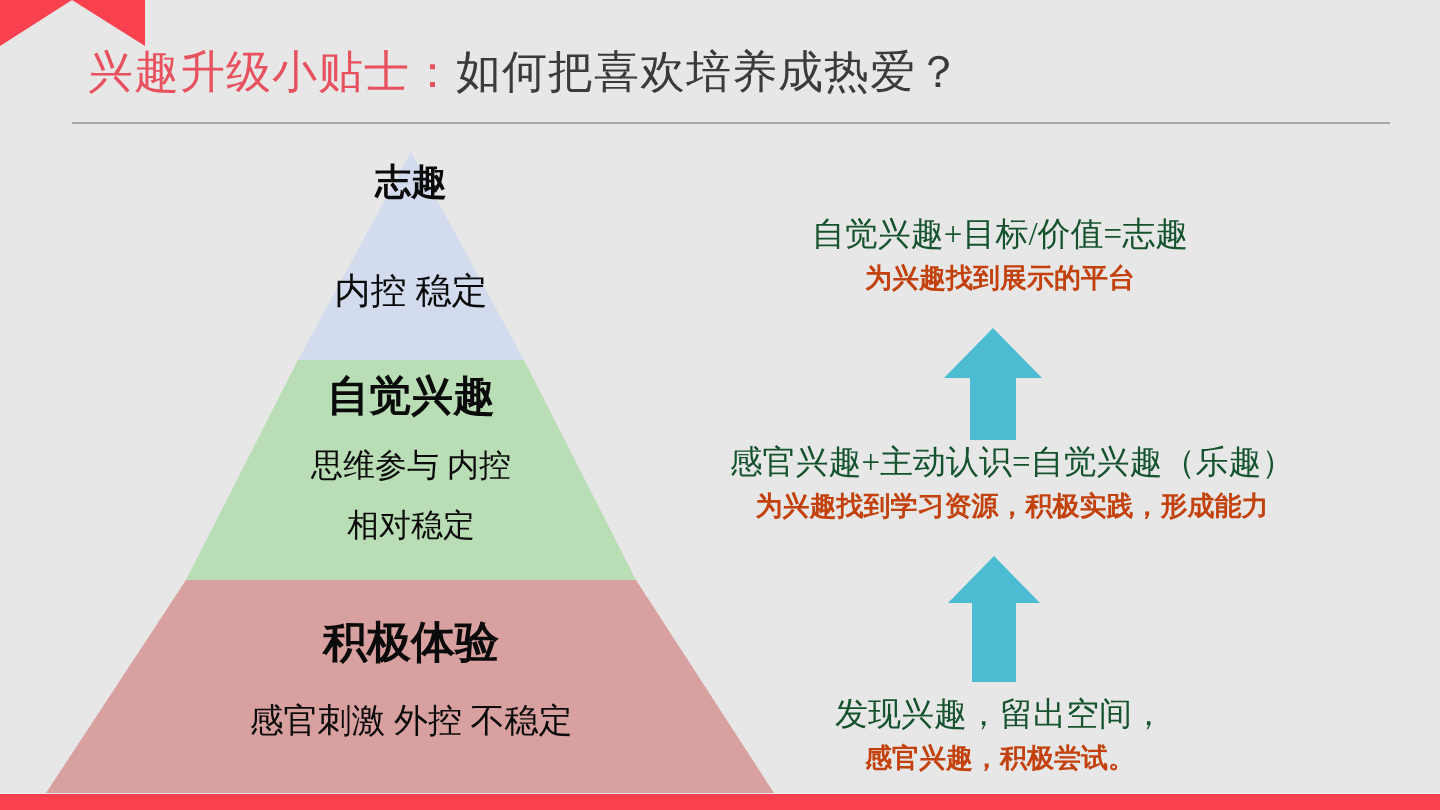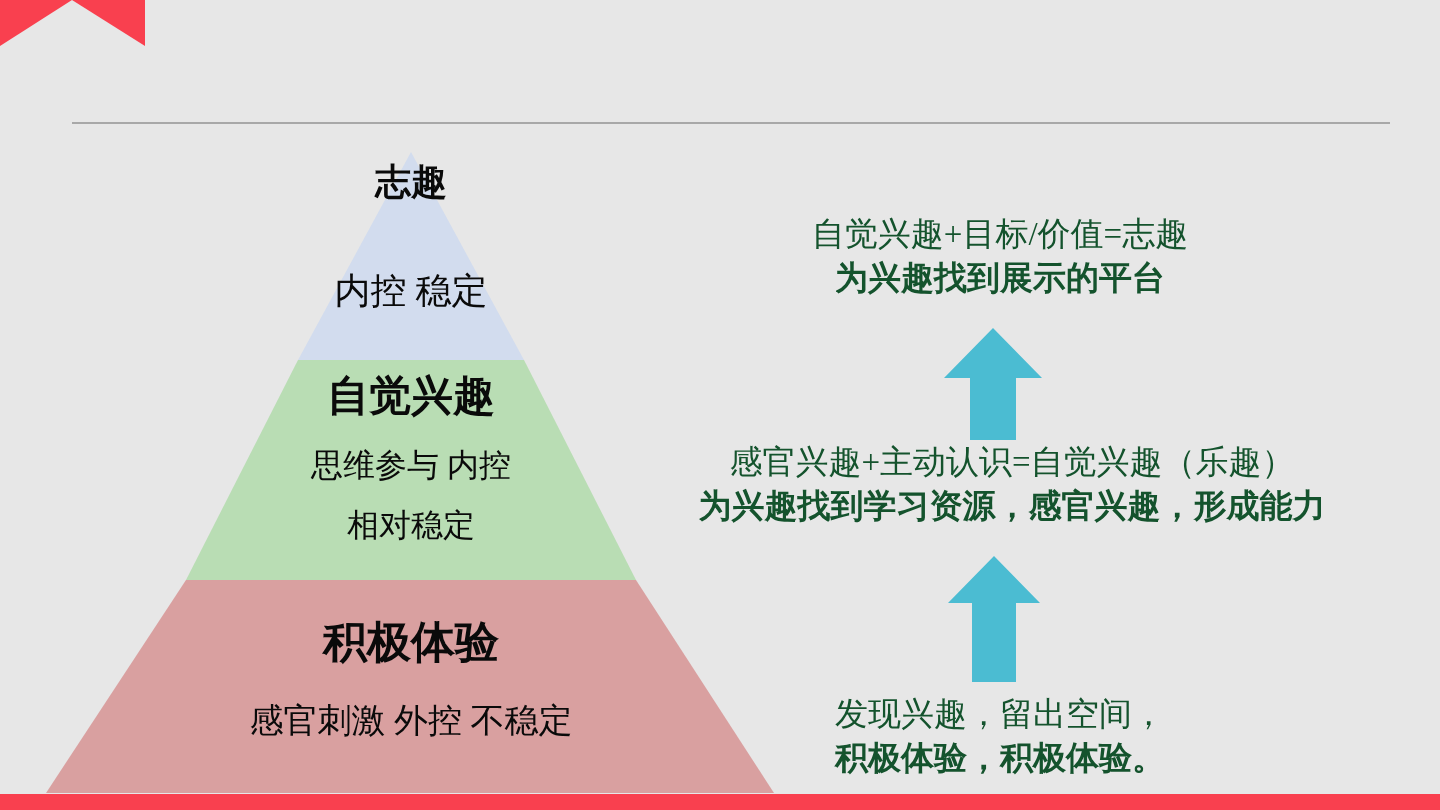--- a/index.html
+++ b/index.html
@@ -115,24 +115,24 @@
     text-align: center;
     white-space: nowrap;
   }
   .rline-black {
     color: #14532d;
     font-family: "Liberation Serif", "DejaVu Serif", serif;
     font-size: 33px;
     line-height: 44px;
   }
   .rline-red {
-    color: #14532d;
+    color: #c2410c;
     font-weight: bold;
     font-family: "Liberation Serif", "DejaVu Serif", serif;
-    font-size: 33px;
+    font-size: 27px;
     line-height: 44px;
   }
 
   .block-top    { left: 700px; top: 212px; width: 600px; }
   .block-middle { left: 592px; top: 440px; width: 840px; }
   .block-bottom { left: 760px; top: 692px; width: 480px; }
 
   
   .arrow {
     position: absolute;
@@ -141,20 +141,23 @@
   .arrow-upper { left: 944px; top: 328px; }
   .arrow-lower { left: 948px; top: 556px; }
 </style>
 </head>
 <body>
 
 <div class="slide">
 
   <div class="corner-triangle"></div>
 
+  <div class="title-wrap">
+    <span class="title-text title-red">兴趣升级小贴士：</span><span class="title-text title-dark">如何把喜欢培养成热爱？</span>
+  </div>
   <div class="title-rule"></div>
 
   <div class="pyramid">
     <svg width="748" height="648" viewBox="0 0 748 648" xmlns="http://www.w3.org/2000/svg">
 
       <polygon points="375,4 488,212 262,212" fill="#d2dcee"></polygon>
 
       <polygon points="262,212 488,212 600,432 150,432" fill="#b9ddb4"></polygon>
 
       <polygon points="150,432 600,432 738,645 10,645" fill="#d9a0a0"></polygon>
@@ -177,29 +180,29 @@
   </div>
 
   <div class="arrow arrow-upper">
     <svg width="98" height="112" viewBox="0 0 98 112" xmlns="http://www.w3.org/2000/svg">
       <polygon points="49,0 98,50 72,50 72,112 26,112 26,50 0,50" fill="#4bbcd2"></polygon>
     </svg>
   </div>
 
   <div class="rblock block-middle">
     <div class="rline-black">感官兴趣+主动认识=自觉兴趣（乐趣）</div>
-    <div class="rline-red">为兴趣找到学习资源，感官兴趣，形成能力</div>
+    <div class="rline-red">为兴趣找到学习资源，积极实践，形成能力</div>
   </div>
 
   <div class="arrow arrow-lower">
     <svg width="92" height="126" viewBox="0 0 92 126" xmlns="http://www.w3.org/2000/svg">
       <polygon points="46,0 92,47 68,47 68,126 24,126 24,47 0,47" fill="#4bbcd2"></polygon>
     </svg>
   </div>
 
   <div class="rblock block-bottom">
     <div class="rline-black">发现兴趣，留出空间，</div>
-    <div class="rline-red">积极体验，积极体验。</div>
+    <div class="rline-red">感官兴趣，积极尝试。</div>
   </div>
 
   <div class="bottom-bar"></div>
 
 </div>
 
 </body></html>

